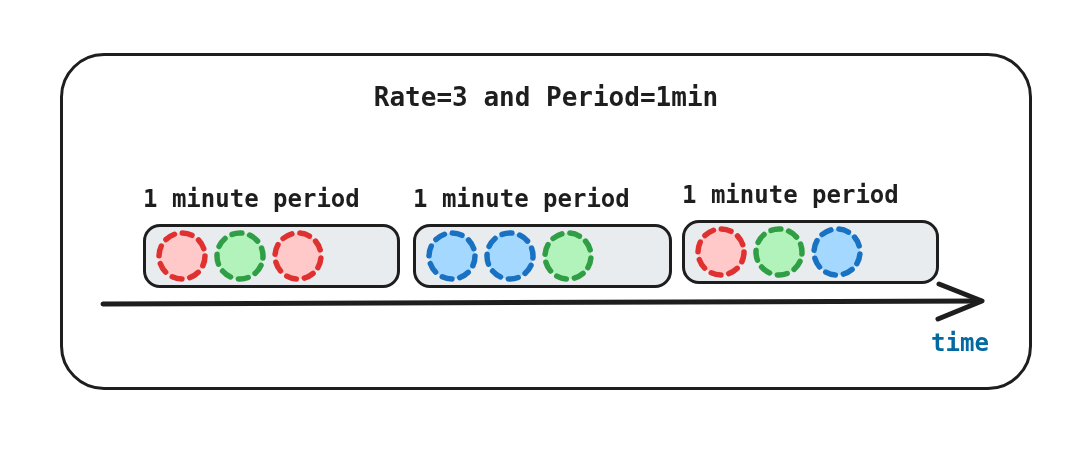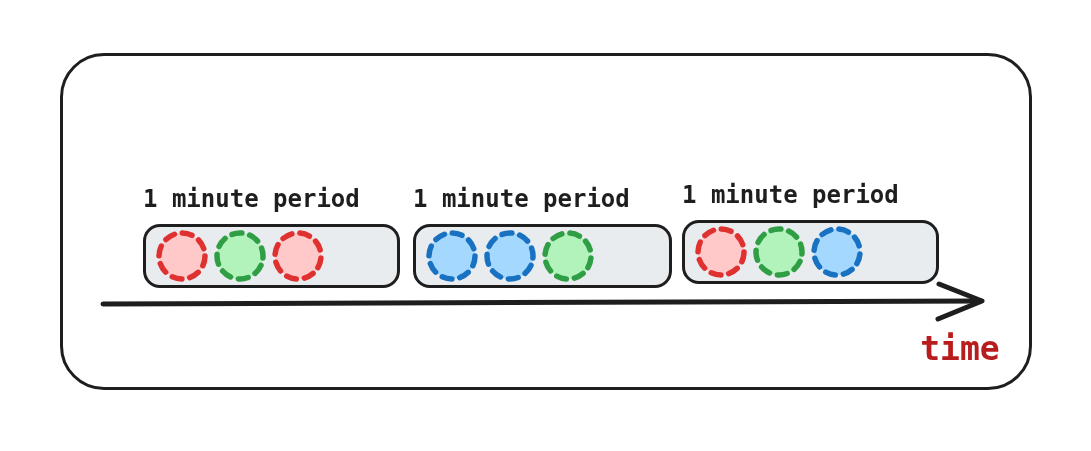--- a/index.html
+++ b/index.html
@@ -60,32 +60,33 @@
   .axis-arrow {
     position: absolute;
     left: 95px; top: 277px;
     width: 900px; height: 52px;
   }
   .time-label {
     position: absolute;
     left: 890px; top: 329px;
     width: 140px;
     text-align: center;
-    font-size: 33px;
+    font-size: 24px;
     font-weight: 700;
-    color: #b91c1c;
+    color: #0369a1;
   }
 </style>
 </head>
 <body>
 
 <div class="canvas">
 
   <div class="frame"></div>
 
+  <div class="title">Rate=3 and Period=1min</div>
 
   <div class="period p1">
     <div class="period-label">1 minute period</div>
     <div class="period-box">
       <svg class="token" viewBox="0 0 56 56">
         <circle cx="28" cy="28" r="23" stroke-width="5.5" stroke-dasharray="10 8" stroke-linecap="round" stroke="#e03131" fill="#ffc9c9"></circle>
       </svg>
       <svg class="token" viewBox="0 0 56 56">
         <circle cx="28" cy="28" r="23" stroke-width="5.5" stroke-dasharray="10 8" stroke-linecap="round" stroke="#2f9e44" fill="#b2f2bb"></circle>
       </svg>

